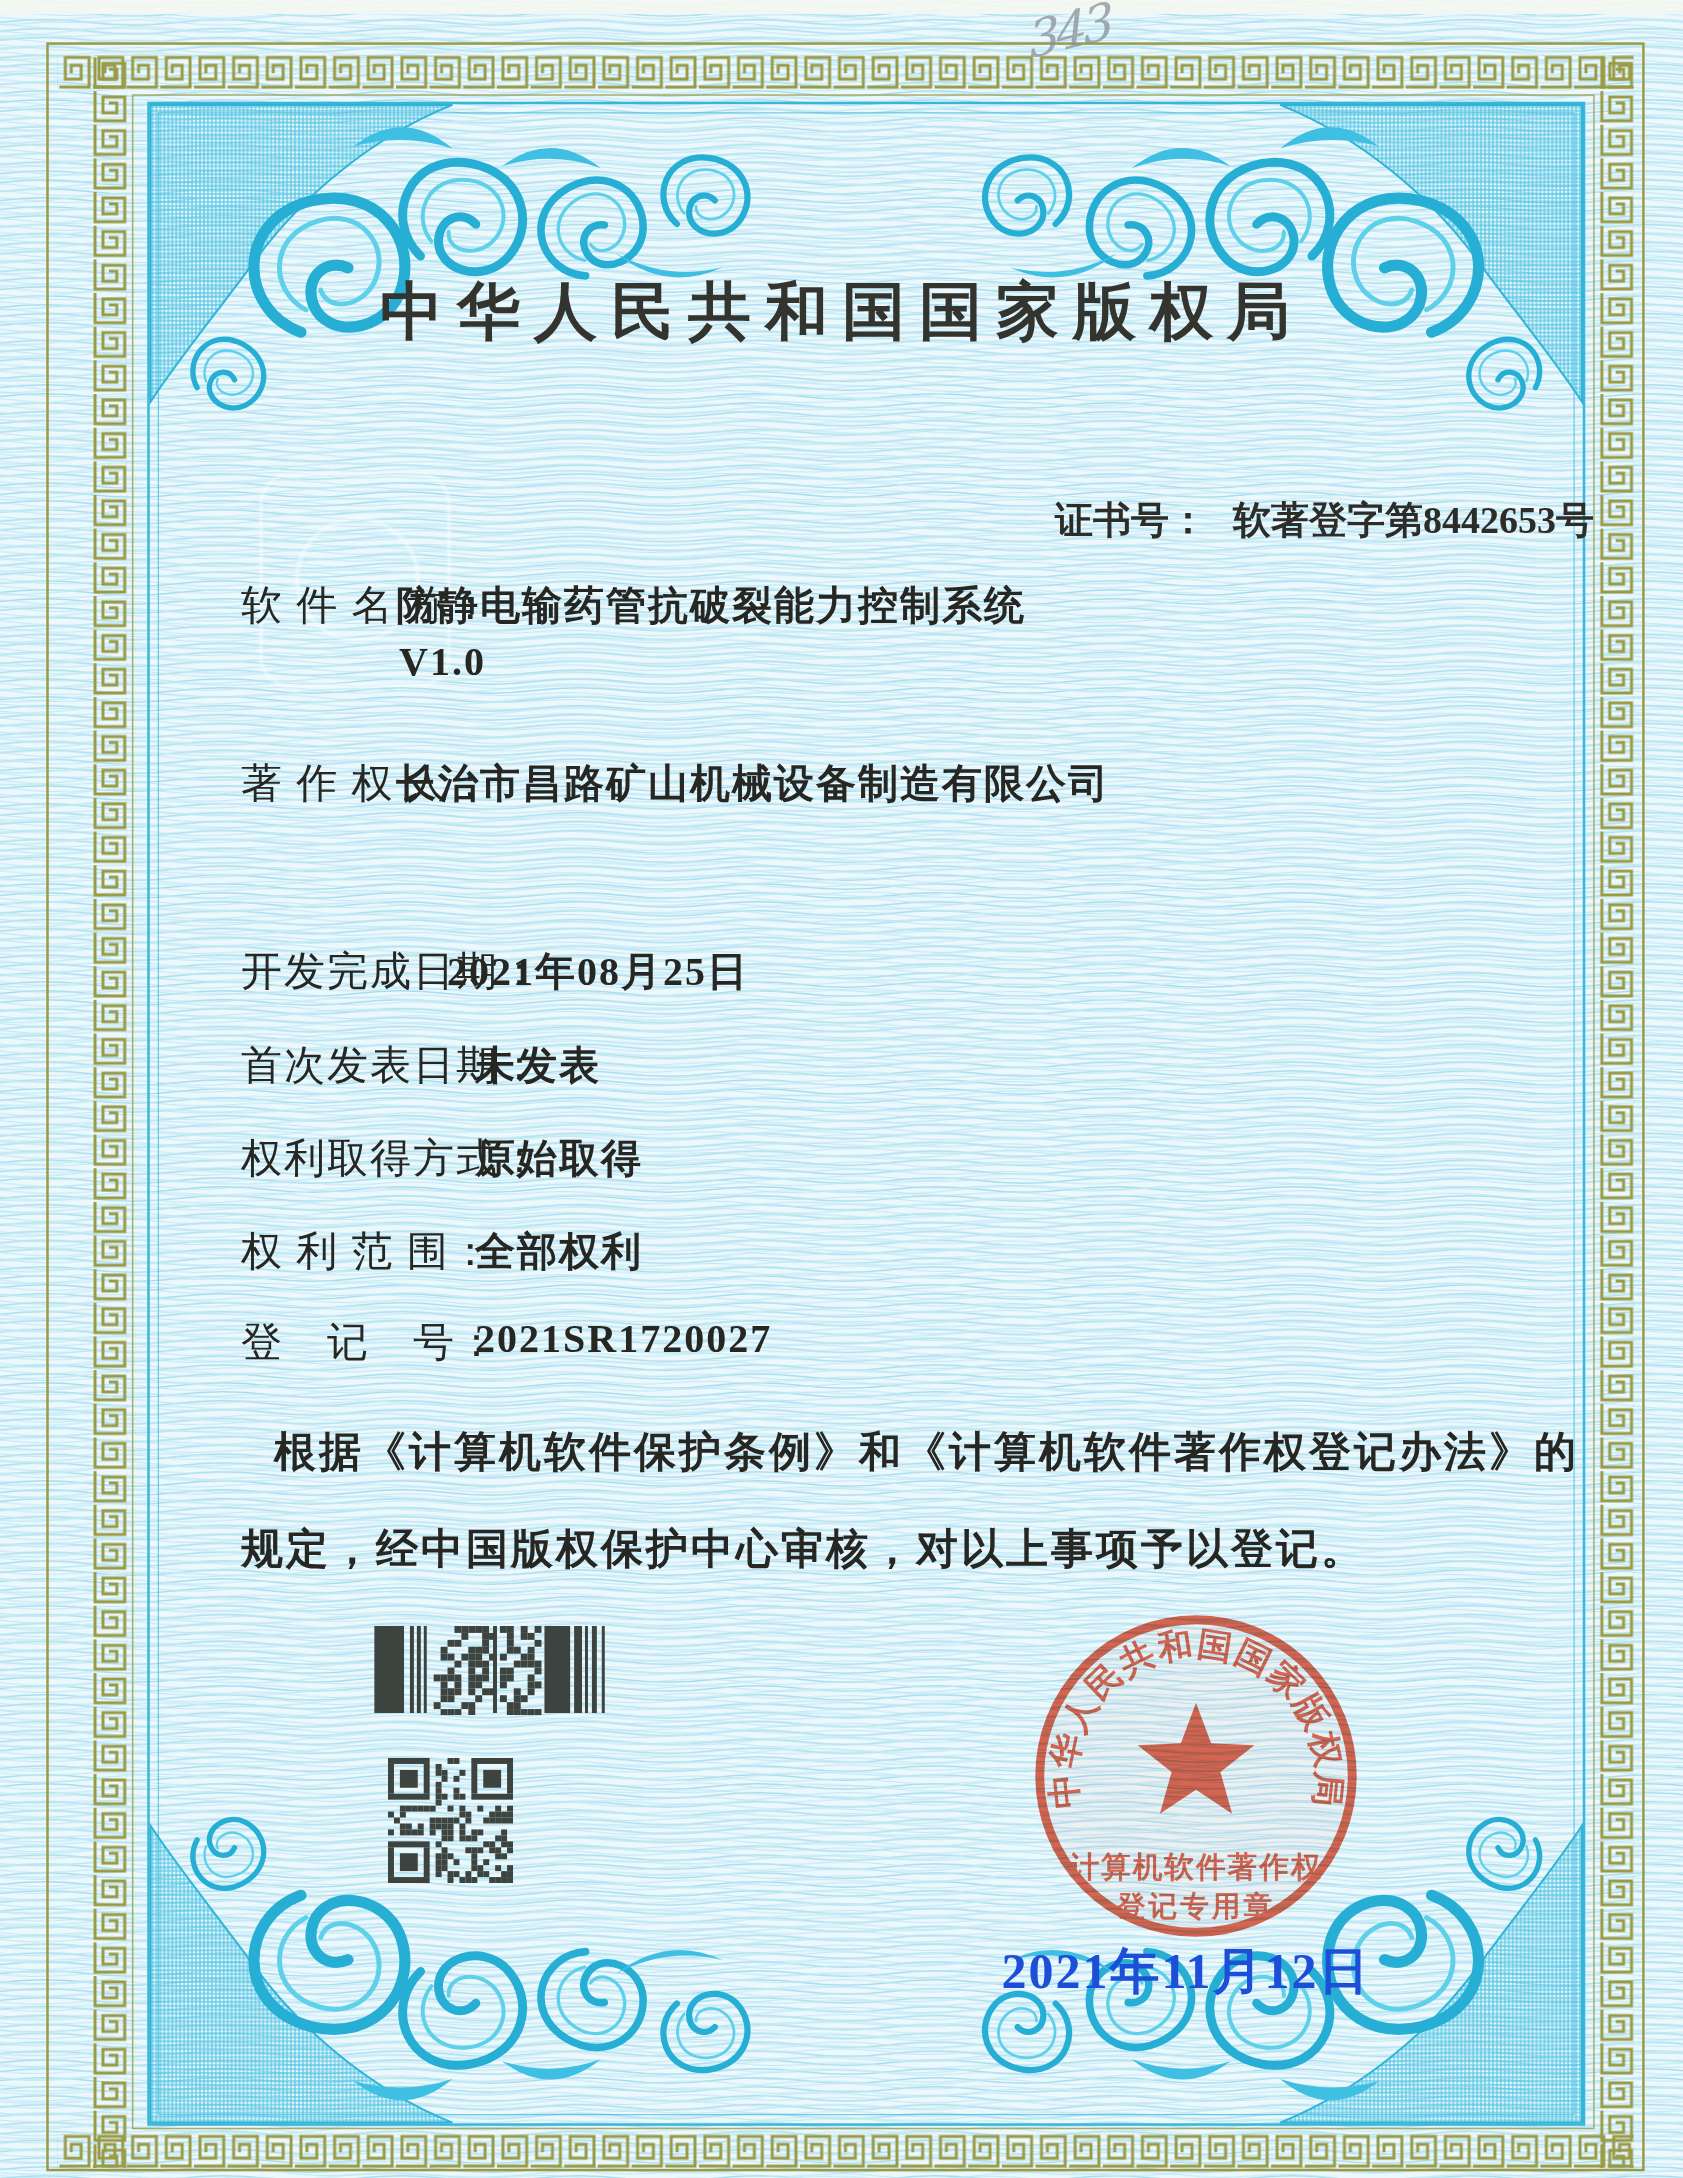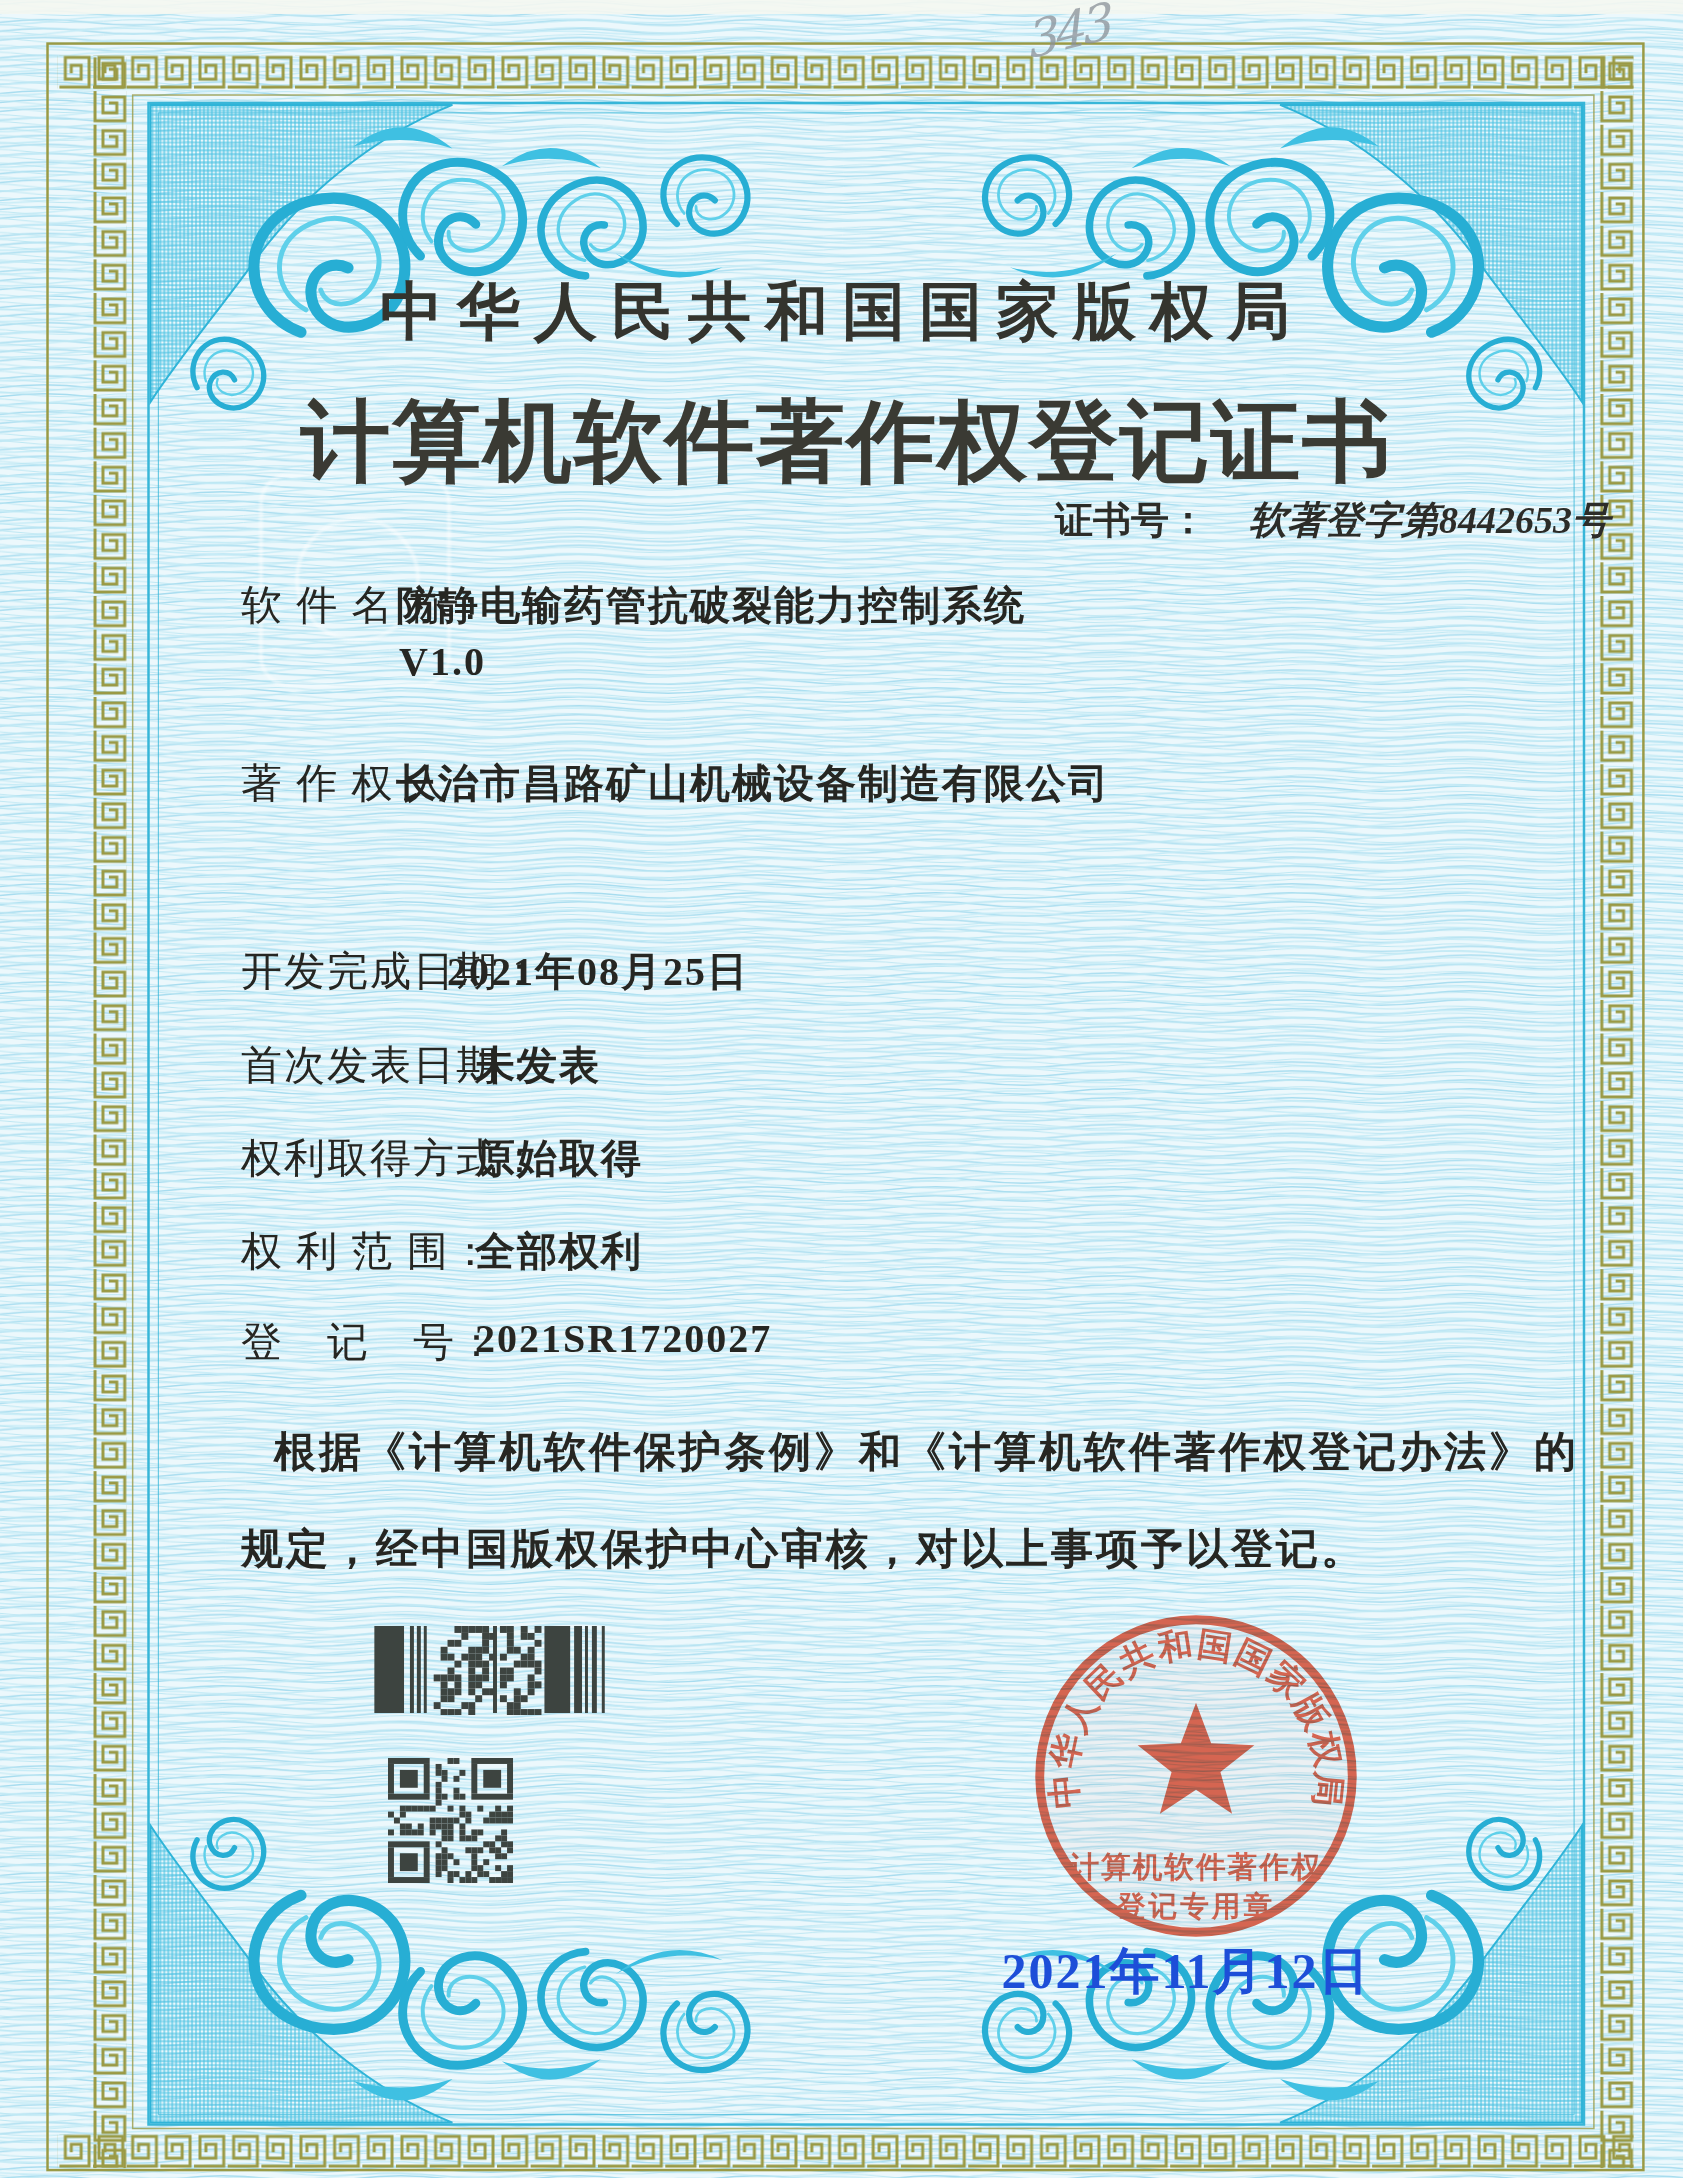--- a/index.html
+++ b/index.html
@@ -14,21 +14,21 @@
              font-family:"DejaVu Serif",serif;letter-spacing:-4px;}
   .watermark{left:259px;top:473px;width:184px;height:206px;border:4px solid rgba(255,255,255,.8);
              border-radius:30px;opacity:.55;filter:blur(1px);}
   .watermark-inner{position:absolute;left:32px;top:40px;width:117px;height:117px;
              border:4px solid rgba(255,255,255,.85);border-radius:50%;}
   .title{left:842px;top:269px;transform:translateX(-50%);white-space:nowrap;
          font-size:63px;font-weight:bold;color:#34342e;letter-spacing:14px;}
   .subtitle{left:847px;top:382px;transform:translateX(-50%);white-space:nowrap;
          font-size:89px;font-weight:bold;color:#3a3a33;letter-spacing:2px;}
   .cert-line{left:1055px;top:495px;font-size:38px;font-weight:bold;color:#2c2c28;white-space:nowrap;}
-  .cert-line .v{margin-left:42px;font-style:italic;}
+  .cert-line .v{margin-left:26px;}
   .row{white-space:nowrap;font-weight:bold;color:#262622;}
   .lbl{position:absolute;left:241px;font-size:41px;font-weight:normal;letter-spacing:2px;}
   .val{position:absolute;font-size:40px;font-weight:bold;letter-spacing:2px;}
   .stmt{position:absolute;font-size:42px;font-weight:bold;color:#262622;
         letter-spacing:3px;white-space:nowrap;}
   .no-line{left:335px;top:1925px;font-size:46px;color:#33332e;white-space:nowrap;}
   .no-line .num{margin-left:44px;color:#c4614f;letter-spacing:7px;opacity:.85;}
   .date{left:1186px;top:1938px;transform:translateX(-50%);font-size:50px;
         font-weight:bold;color:#1d4ed8;letter-spacing:2px;white-space:nowrap;}
   .seal{left:1018px;top:1598px;opacity:.9;mix-blend-mode:multiply;}
@@ -120,21 +120,20 @@
 
   <div class="abs scan-strip"></div>
 
   <div class="abs watermark">
     <div class="watermark-inner"></div>
   </div>
 
   <div class="abs hand-note">343</div>
 
   <div class="abs title">中华人民共和国国家版权局</div>
-  <div class="abs subtitle">计算机软件著作权登记证书</div>
 
   <div class="abs cert-line">
     <span>证书号：</span><span class="v">软著登字第8442653号</span>
   </div>
 
   <div class="row">
     <span class="lbl abs" style="top:578px">软 件 名 称：</span>
     <span class="val abs" style="left:396px;top:578px">防静电输药管抗破裂能力控制系统</span>
     <span class="val abs" style="left:399px;top:638px">V1.0</span>
   </div>

